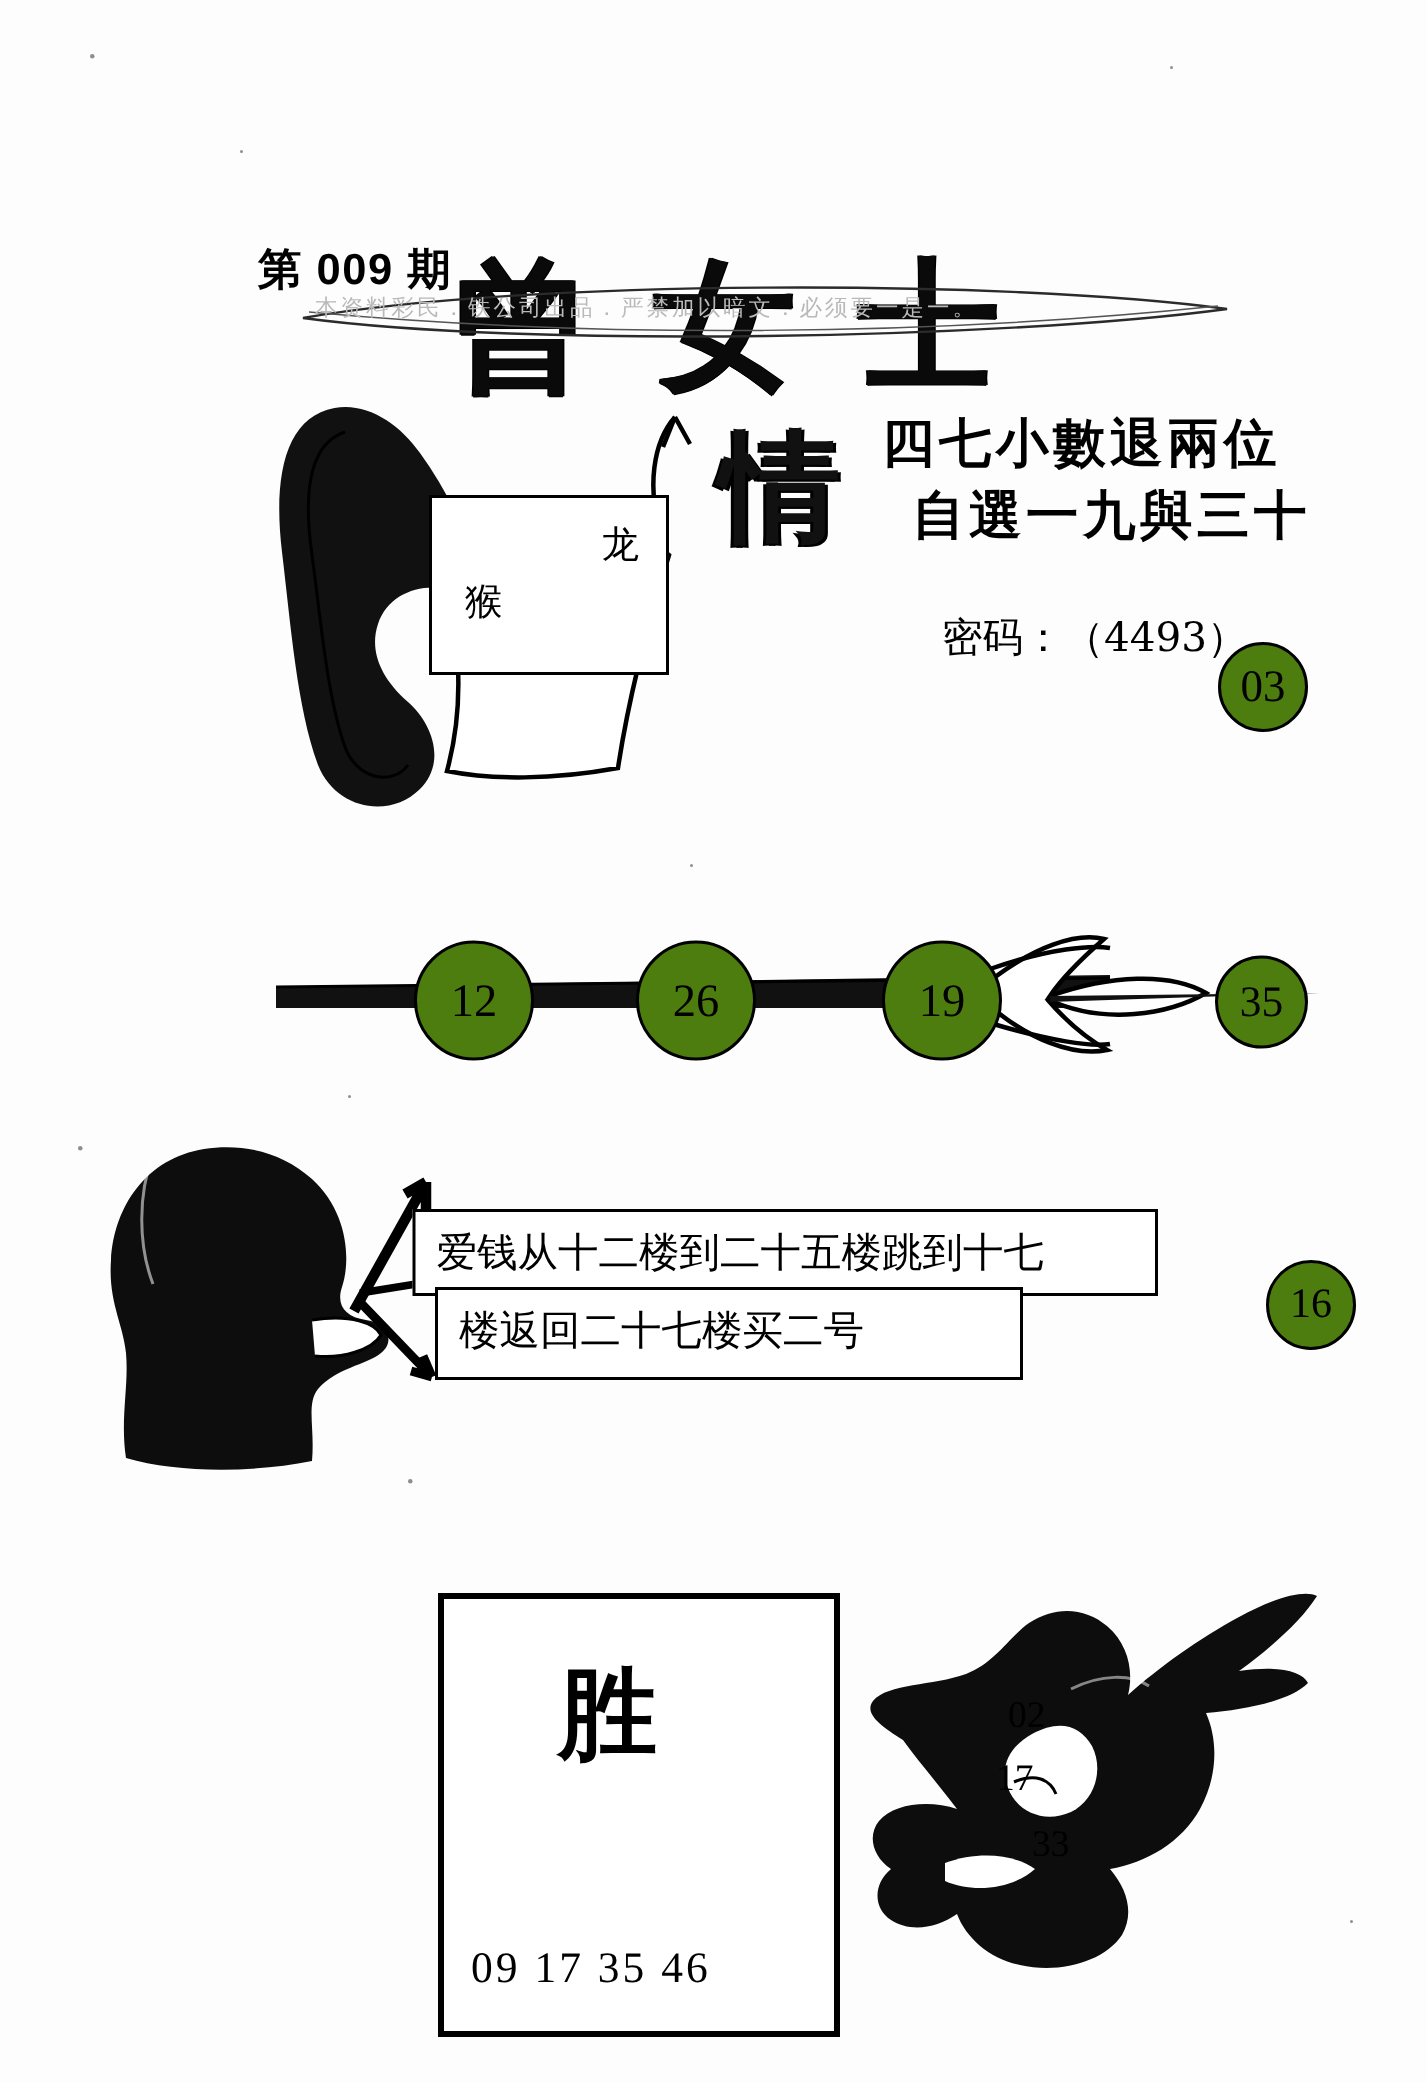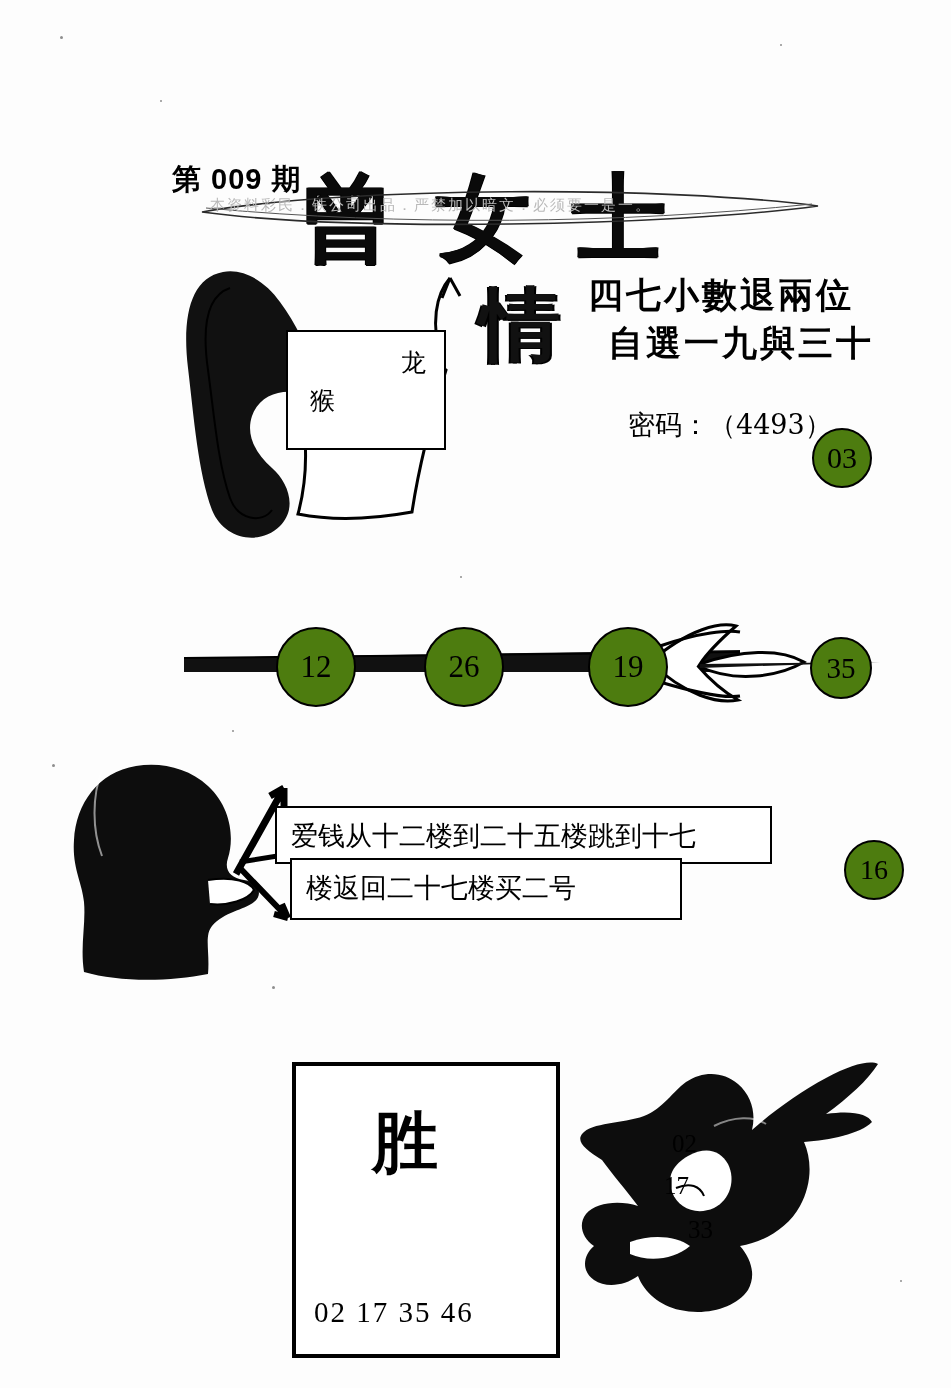--- a/index.html
+++ b/index.html
@@ -245,21 +245,21 @@
   <div class="abs inkbox" id="speech-box-1">
     <div class="speech-text">爱钱从十二楼到二十五楼跳到十七</div>
   </div>
   <div class="abs inkbox" id="speech-box-2">
     <div class="speech-text">楼返回二十七楼买二号</div>
   </div>
   <div class="abs circlenum" id="circle-16">16</div>
 
   <div class="abs inkbox" id="bottom-frame" style="border-top-width:4px;border-left-width:4px;border-right-width:4px;border-bottom-width:4px;"></div>
   <div class="abs" id="bottom-char">胜</div>
-  <div class="abs" id="bottom-numbers">02 17 35 46</div>
+  <div class="abs" id="bottom-numbers">09 17 35 46</div>
 
   <svg class="abs" id="bird-shape" viewBox="0 0 320 300">
     <path d="M34 122 C 18 112, 8 104, 14 96 C 24 84, 54 86, 76 78 C 96 70, 104 54, 118 44
              C 136 32, 156 34, 170 46 C 184 58, 188 76, 184 92 C 204 74, 232 54, 258 40
              C 284 26, 302 22, 310 26 C 300 42, 280 60, 258 76 C 284 72, 300 76, 304 84
              C 292 96, 262 102, 236 104 C 244 122, 244 146, 232 168 C 220 190, 196 204, 172 208
              C 184 222, 188 238, 180 252 C 168 270, 138 278, 112 272 C 92 268, 76 254, 70 238
              C 56 248, 38 250, 26 242 C 14 234, 14 218, 26 208 C 14 200, 10 186, 18 176
              C 28 164, 52 162, 70 168 C 58 152, 44 136, 34 122 Z" fill="#0d0d0d"></path>
     <path d="M120 118 C 138 108, 152 112, 160 126 C 168 142, 162 162, 146 170 C 128 178, 110 170, 104 154

